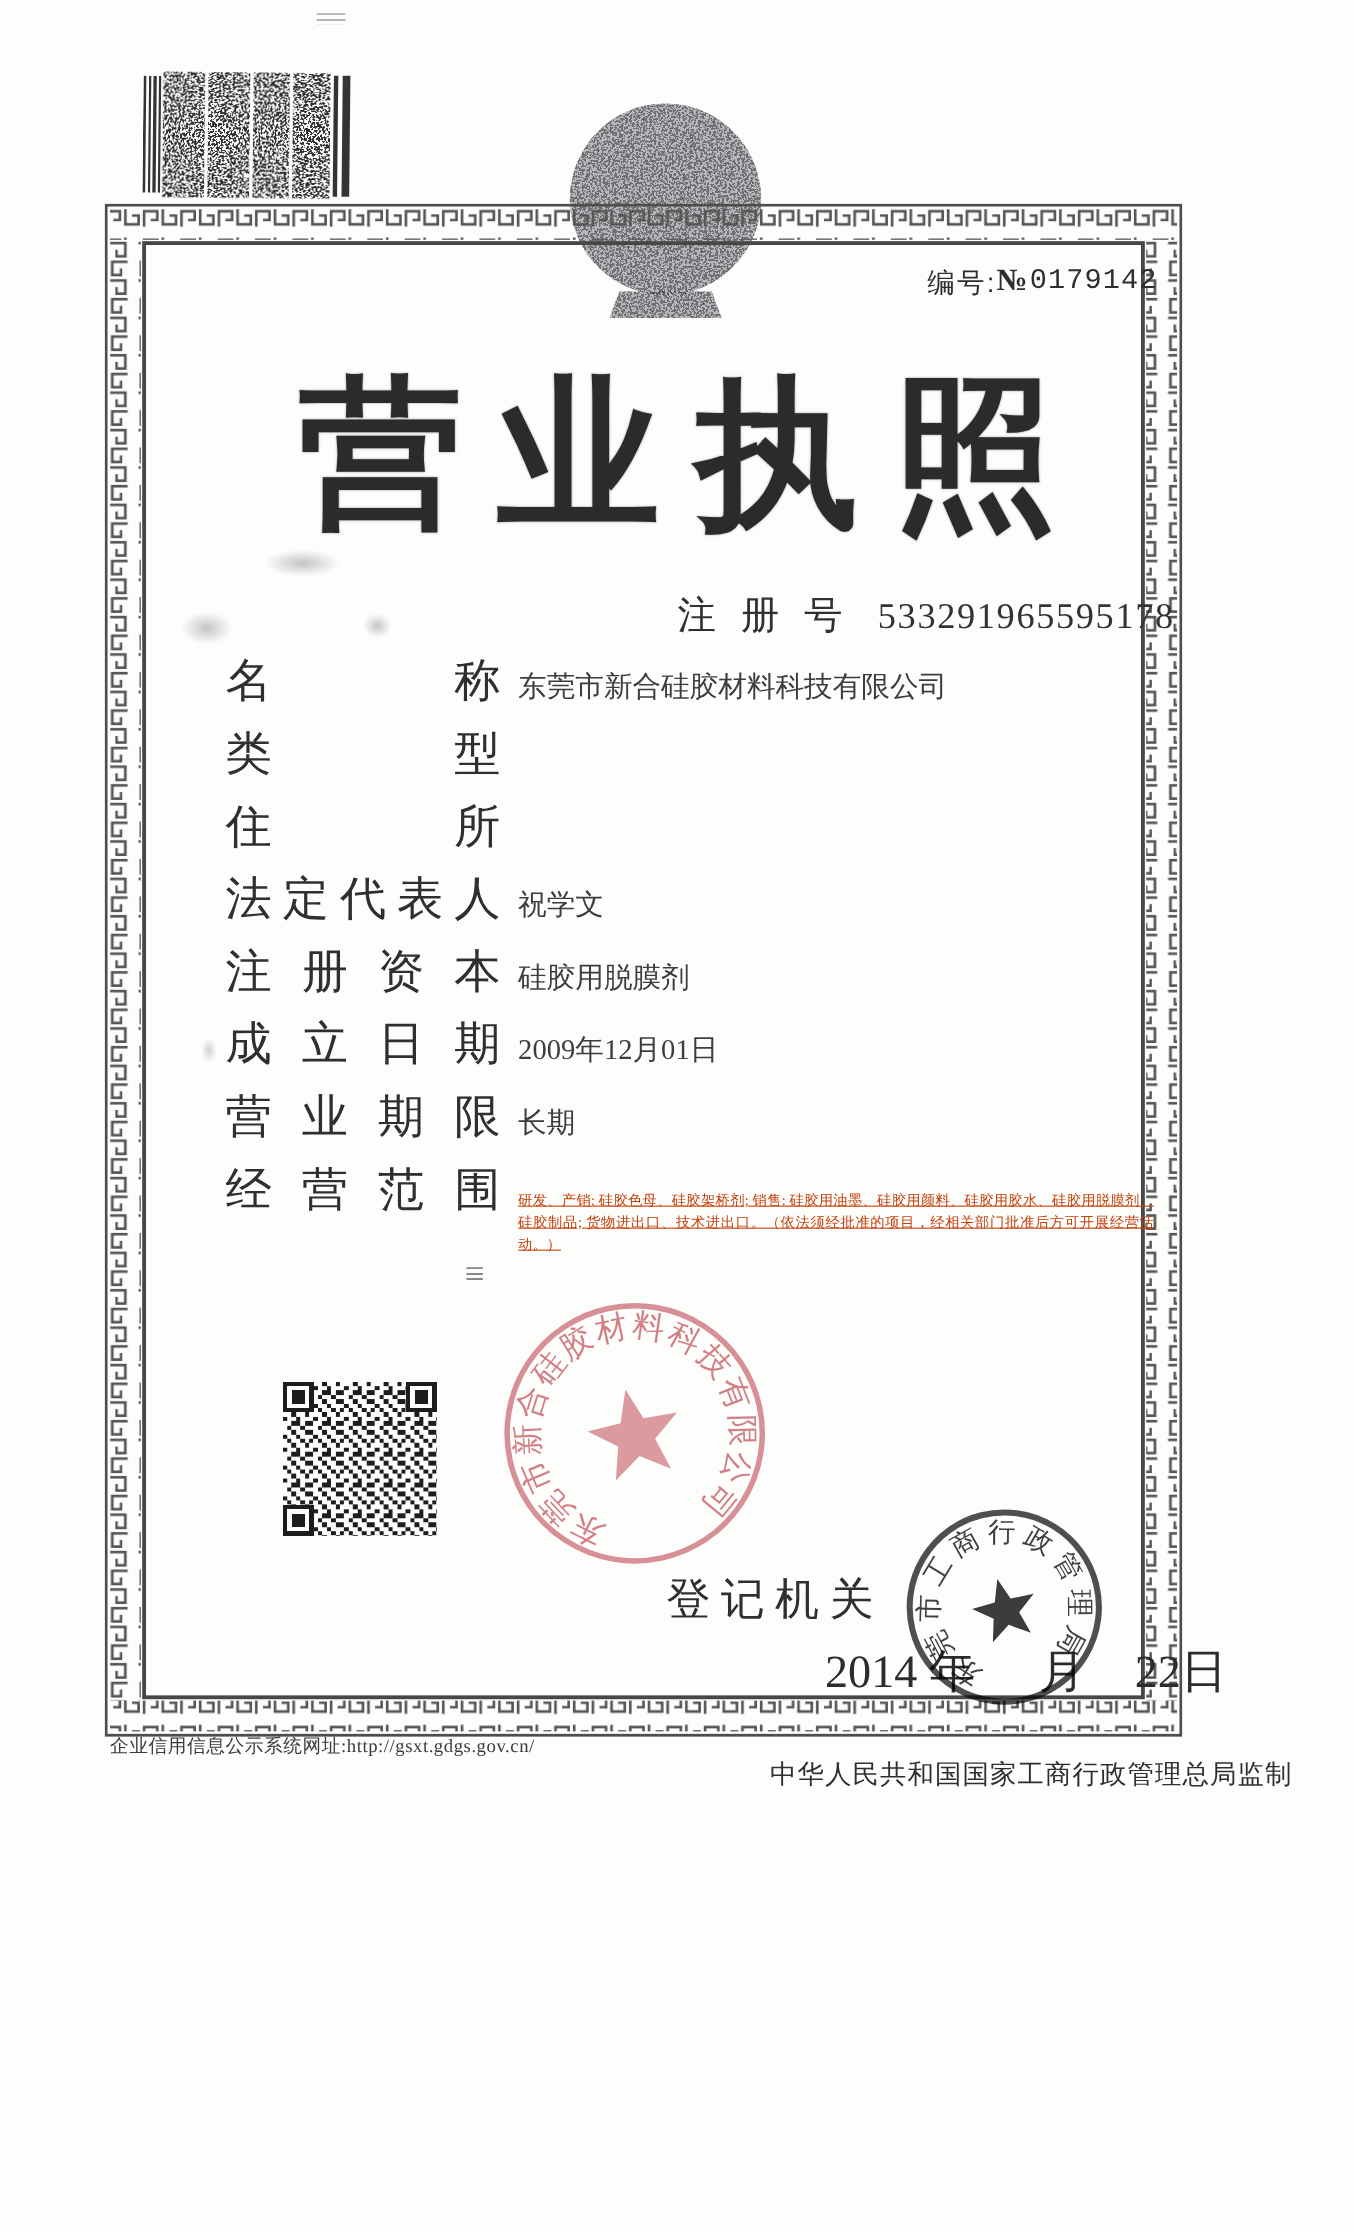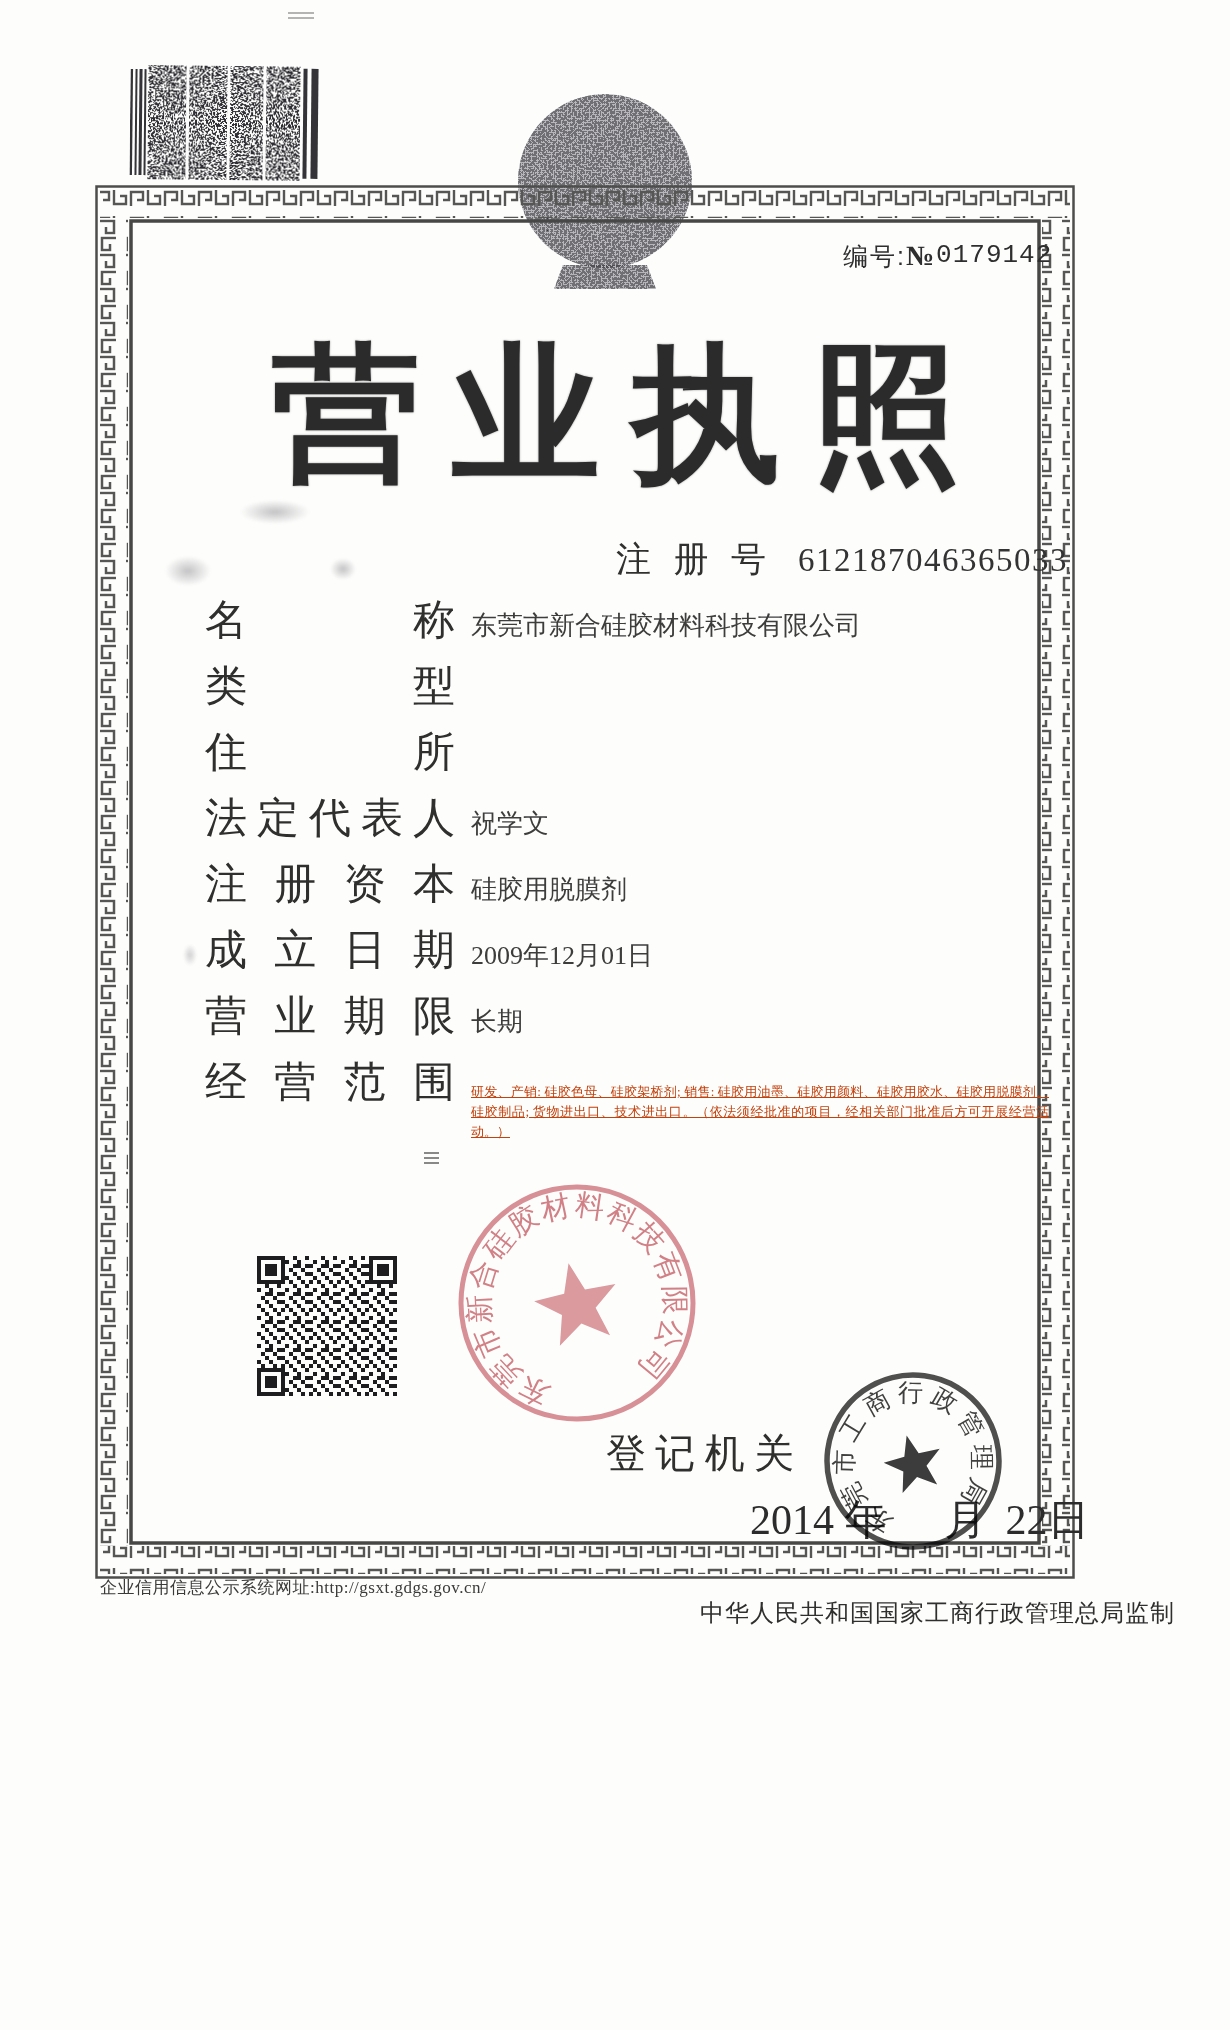--- a/index.html
+++ b/index.html
@@ -36,21 +36,21 @@
   .company-seal{position:absolute;left:452px;top:1178px;transform:rotate(-12deg);
                 mix-blend-mode:multiply;opacity:.88;}
   .registry-stamp{position:absolute;left:818px;top:1366px;transform:rotate(-14deg);
                   mix-blend-mode:multiply;opacity:.9;z-index:5;}
   
   .registrar{position:absolute;left:606px;top:1426px;width:188px;display:flex;justify-content:space-between;
              font-size:40px;color:#2f2f2e;font-family:"Liberation Serif",serif;}
   .issue-date{position:absolute;left:750px;top:1492px;font-size:42px;color:#2c2c2c;
               font-family:"Liberation Serif",serif;display:flex;align-items:baseline;z-index:2;}
   .issue-date .d-month{margin-left:58px;}
-  .issue-date .d-day{margin-left:19px;}
+  .issue-date .d-day{margin-left:45px;}
   
   .footer-left{position:absolute;left:100px;top:1576px;font-size:17px;letter-spacing:.5px;color:#3a3a38;
                font-family:"Liberation Serif",serif;}
   .footer-right{position:absolute;left:700px;top:1597px;font-size:24px;letter-spacing:1px;color:#2f2f2e;
                 font-family:"Liberation Serif",serif;}
   
   .smudge{position:absolute;background:radial-gradient(closest-side,rgba(90,90,95,.35),rgba(90,90,95,0));
           filter:blur(1px);}
   .tick-marks{position:absolute;left:424px;top:1152px;width:15px;height:12px;opacity:.65;
               background:repeating-linear-gradient(180deg,#4a4a48 0 2px,transparent 2px 5px);}
@@ -145,21 +145,21 @@
       <span>执</span>
       <span>照</span>
     </div>
 
   <div class="regno">
     <span class="lbl">
         <span>注</span>
         <span>册</span>
         <span>号</span>
       </span>
-    <span class="num">612187046365033</span>
+    <span class="num">533291965595178</span>
   </div>
 
   <div class="fields">
     <div class="row">
       <div class="label">
           <span>名</span>
           <span>称</span>
         </div>
       <div class="value">东莞市新合硅胶材料科技有限公司</div>
     </div>

